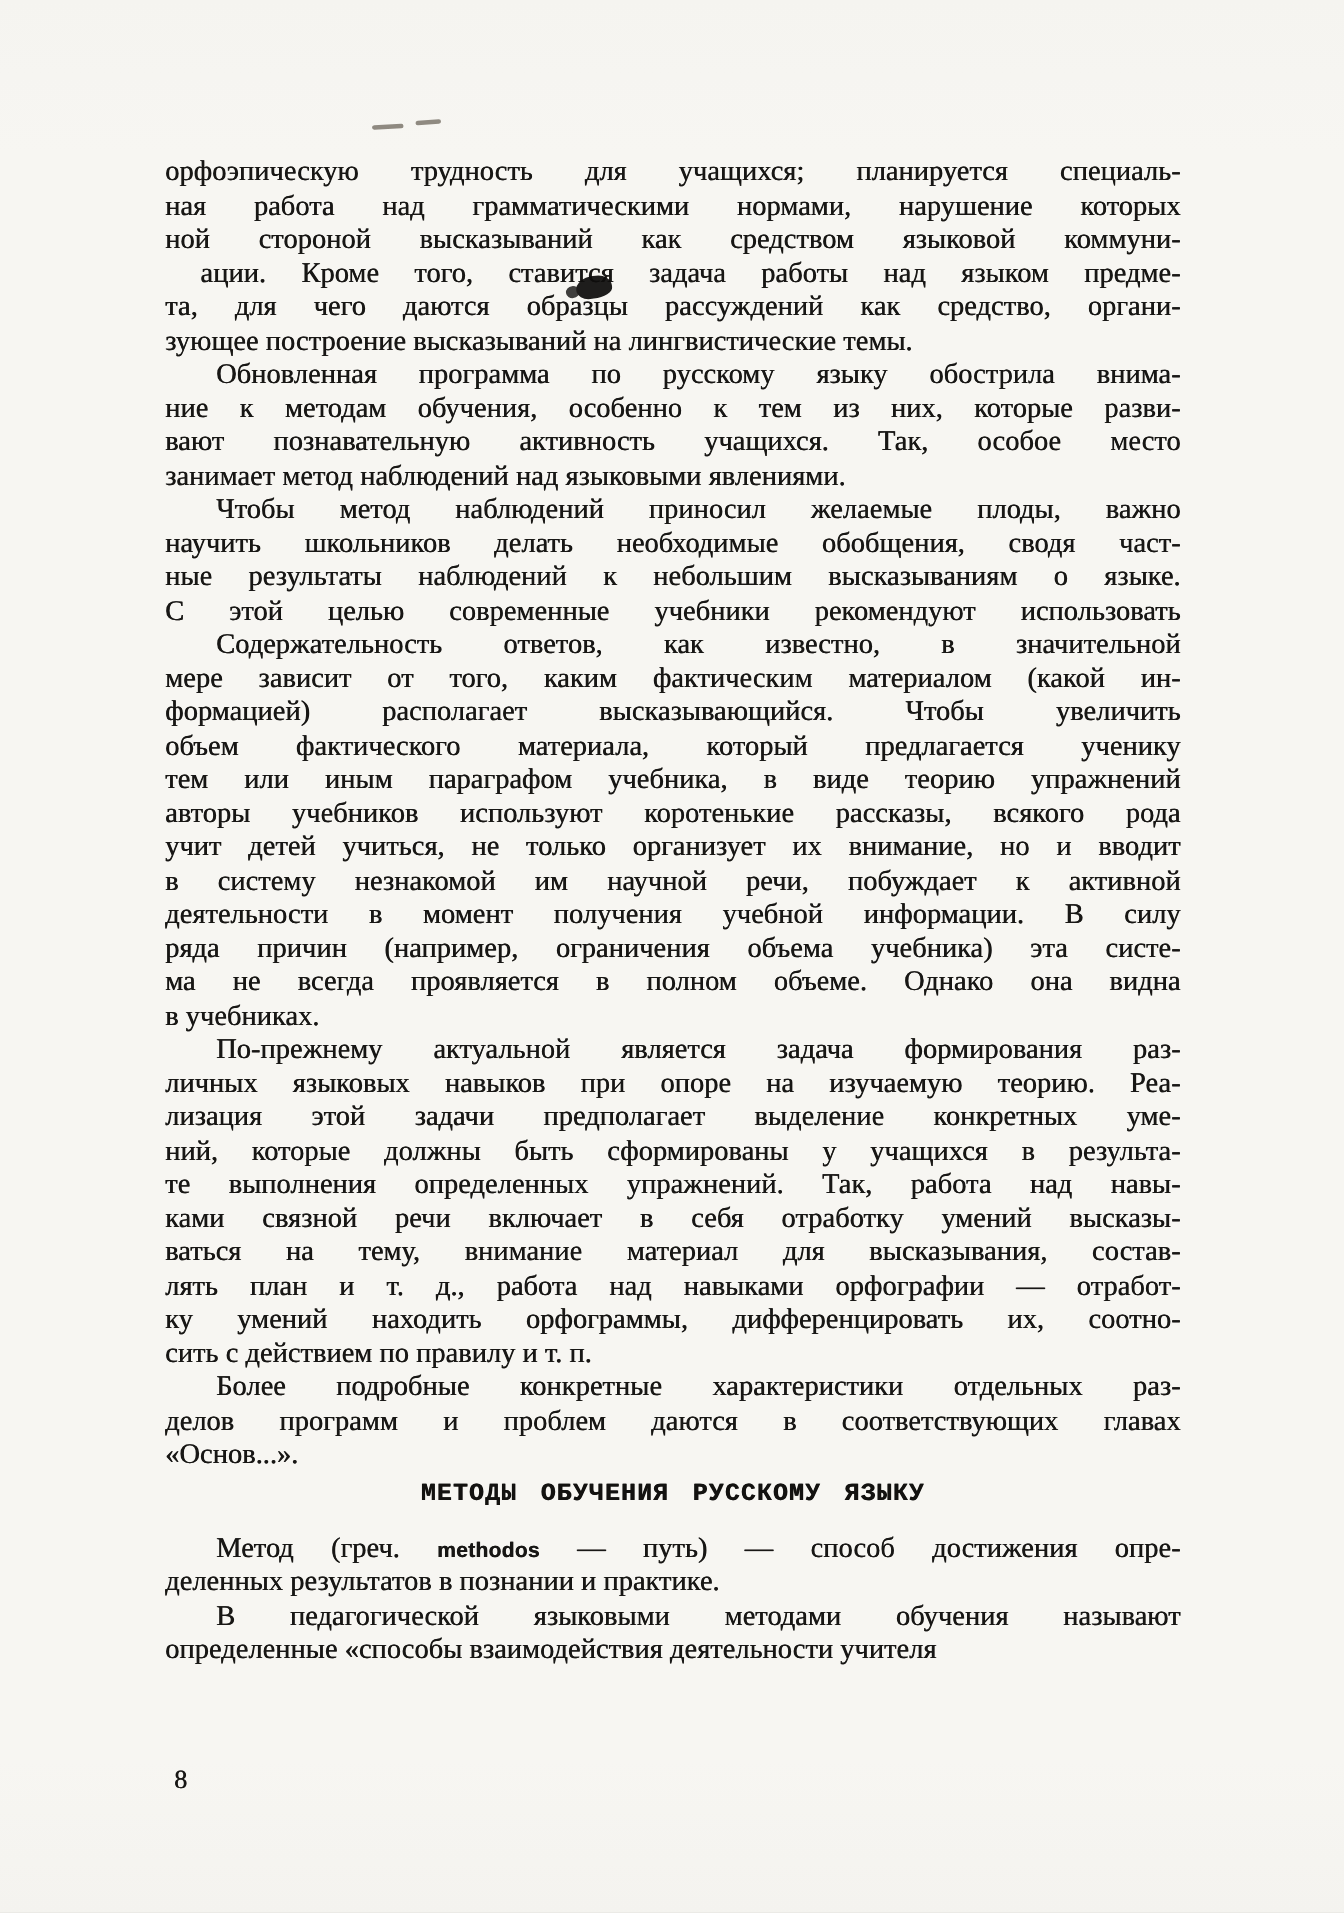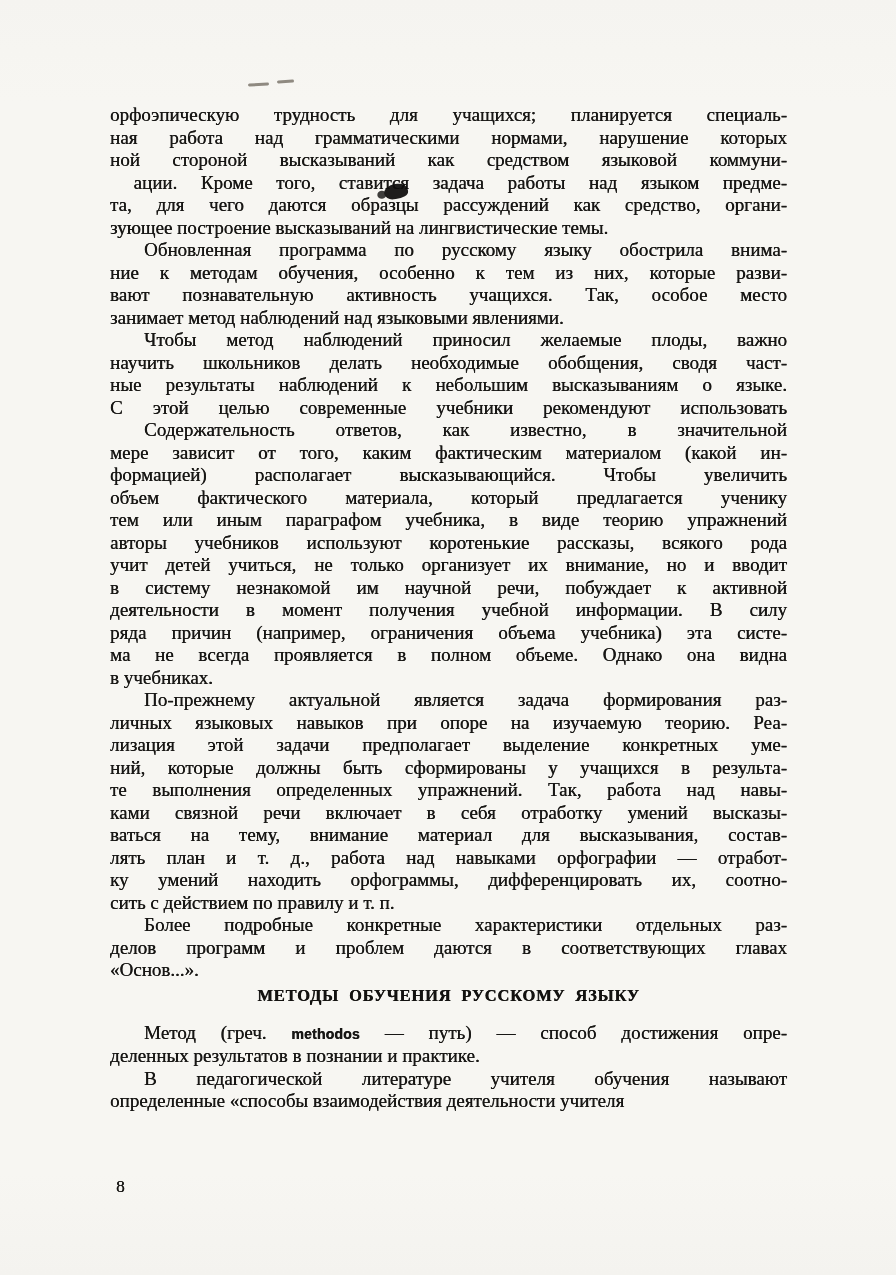--- a/index.html
+++ b/index.html
@@ -43,21 +43,21 @@
   }
   .inline-bold {
     font-family: "Liberation Sans", sans-serif;
     font-weight: 700;
     font-size: 14px;
     letter-spacing: 0.2px;
   }
   .section-heading {
     margin: 4px 0 16px 0;
     text-align: center;
-    font-family: Liberation Serif, serif;
+    font-family: Liberation Mono, monospace;
     font-weight: 700;
     font-size: 16.5px;
     line-height: 20px;
     letter-spacing: 0.8px;
     word-spacing: 5px;
     color: #131210;
     text-shadow: 0.4px 0 0 currentColor;
   }
   .page-number {
     position: absolute;
@@ -180,21 +180,21 @@
         <div class="line indent-first">Более подробные конкретные характеристики отдельных раз-</div>
         <div class="line">делов программ и проблем даются в соответствующих главах</div>
         <div class="line last">«Основ...».</div>
       </div>
       <div class="section-heading">МЕТОДЫ ОБУЧЕНИЯ РУССКОМУ ЯЗЫКУ</div>
       <div class="para">
         <div class="line indent-first">Метод (греч. <b class="inline-bold">methodos</b> — путь) — способ достижения опре-</div>
         <div class="line last">деленных результатов в познании и практике.</div>
       </div>
       <div class="para">
-        <div class="line indent-first">В педагогической литературе учителя обучения называют</div>
+        <div class="line indent-first">В педагогической языковыми методами обучения называют</div>
         <div class="line last">определенные «способы взаимодействия деятельности учителя</div>
       </div>
     </div>
 
   <div class="ink-blot"></div>
 
   <div class="page-number">8</div>
 
 </div>
 

